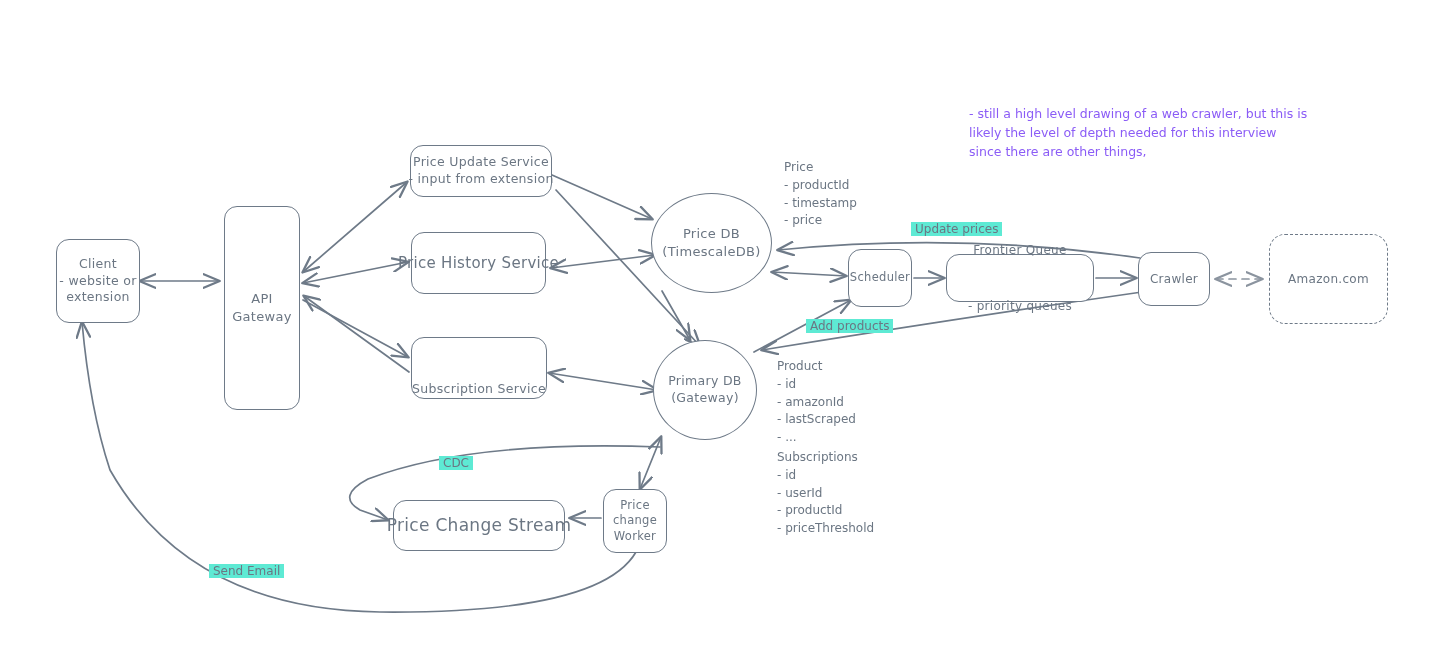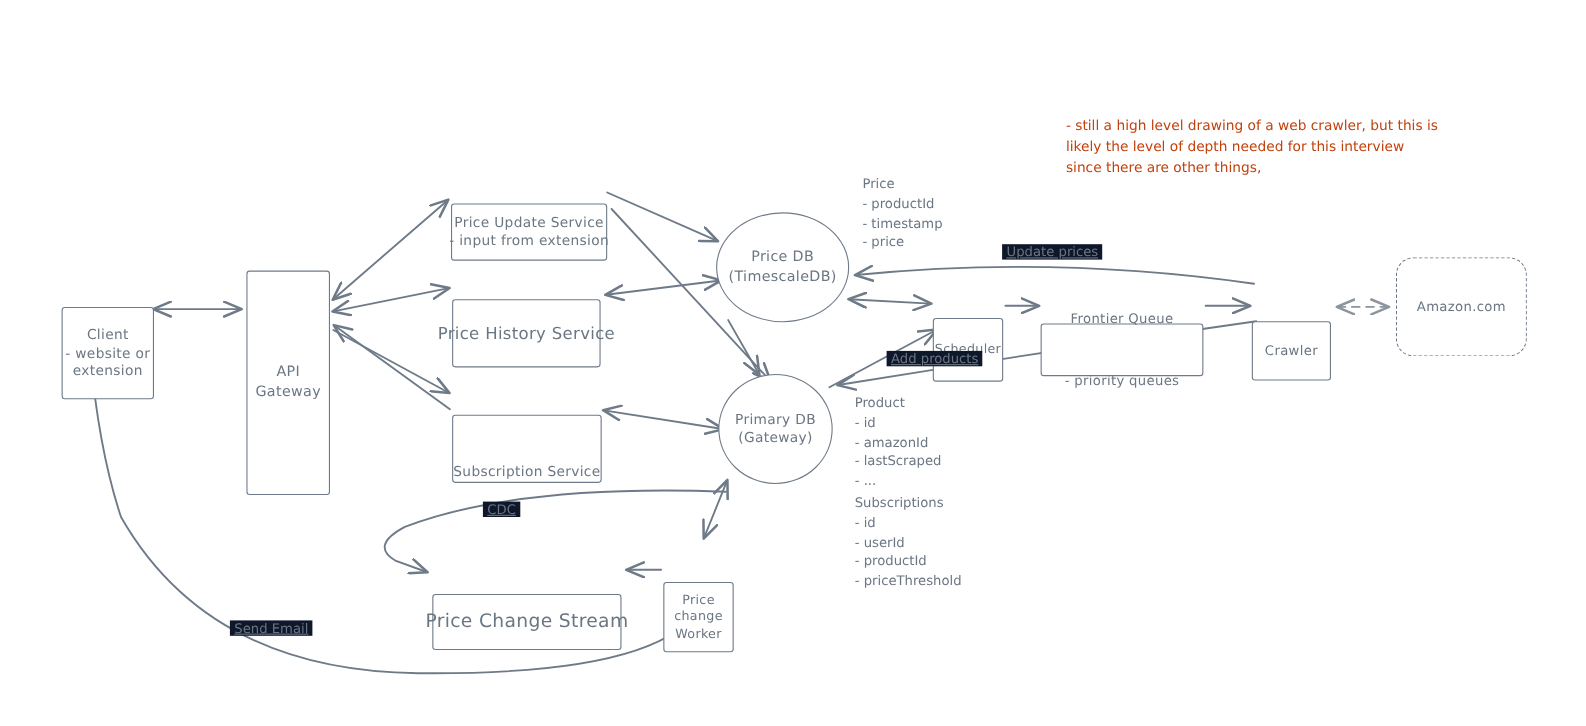--- a/index.html
+++ b/index.html
@@ -36,42 +36,41 @@
     color: #6b7683;
     text-align: center;
     letter-spacing: 0.3px;
     z-index: 3;
   }
   .node .ln {
     display: block;
     white-space: nowrap;
     line-height: 1.35;
   }
-  .rect   { border-radius: 3px; margin-top: 40px; }
+  .rect   { border-radius: 13px; }
   .circle { border-radius: 50%; }
   .dashed {
     border-style: dashed;
     border-width: 1.7px;
     border-radius: 16px;
   }
   .note {
     position: absolute;
-    color: #c2410c;
+    color: #8b5cf6;
     line-height: 1.5;
     white-space: pre;
     z-index: 3;
   }
   .edge-label {
     position: absolute;
     color: #6b7683;
-    background: #0f172a;
+    background: #5eead4;
     padding: 0 4px;
     white-space: nowrap;
     z-index: 4;
-    text-decoration: underline;
   }
   .schema {
     position: absolute;
     color: #6b7683;
     line-height: 1.48;
     white-space: pre;
     z-index: 3;
   }
 </style>
 </head>

